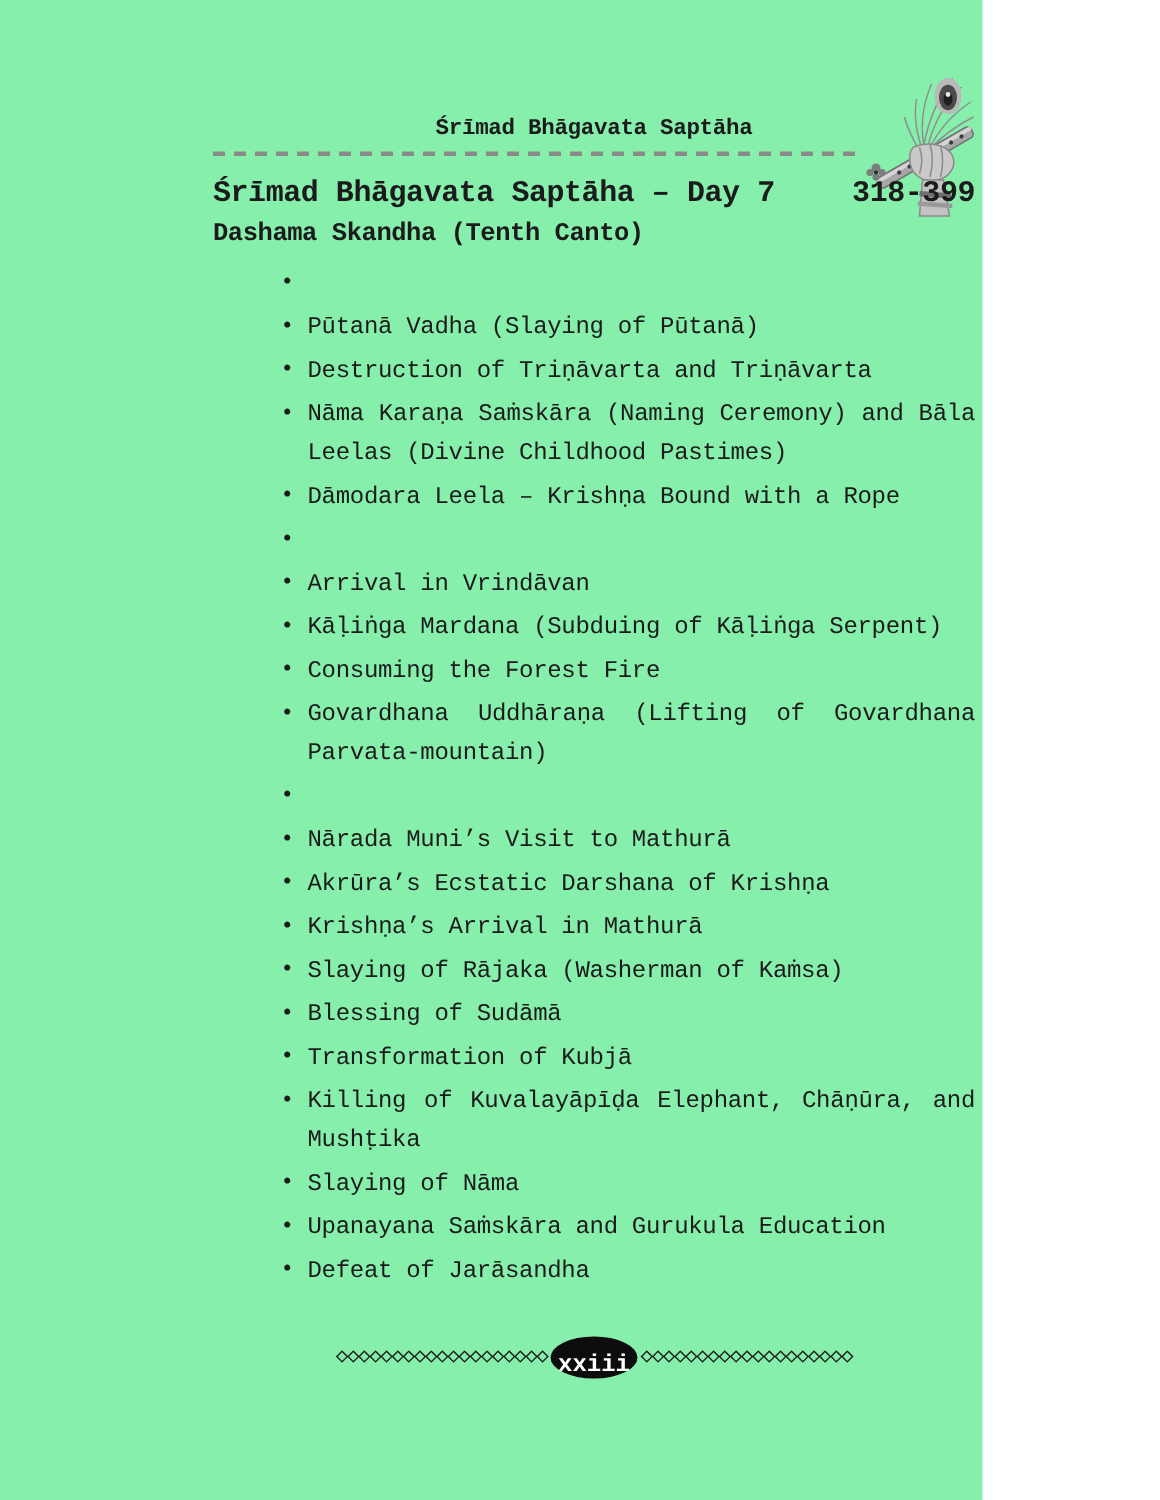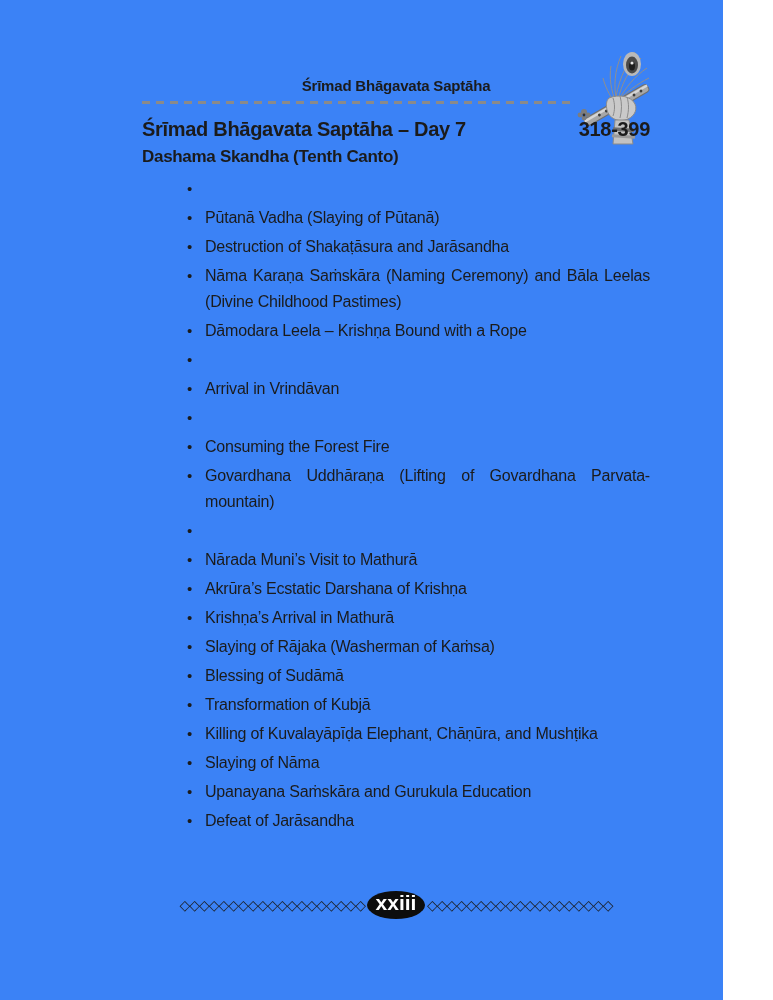--- a/index.html
+++ b/index.html
@@ -1,21 +1,21 @@
 <!DOCTYPE html>
 <html><head>
 <meta charset="utf-8">
 <style>
   html, body { margin: 0; padding: 0; background: #ffffff; }
   .page {
     position: relative;
-    width: 723px;
+    width: 655px;
     height: 1000px;
-    background: #3b82f6;
-    font-family: Liberation Sans, sans-serif;
+    background: #86efac;
+    font-family: Liberation Mono, monospace;
     color: #1b1b1b;
     overflow: hidden;
   }
   .content {
     position: absolute;
     left: 142px;
     width: 508px;
     top: 0;
     height: 100%;
   }
@@ -102,28 +102,28 @@
   .diamond-run {
     font-size: 14px;
     letter-spacing: -1px;
     color: #1a1a1a;
     white-space: nowrap;
     line-height: 28px;
   }
   .page-oval {
     display: flex;
     justify-content: center;
-    align-items: flex-start;
+    align-items: flex-end;
     width: 58px;
     height: 28px;
     margin: 0 2px;
     background: #0d0d0d;
     border-radius: 50%;
     color: #ffffff;
-    font-size: 21px;
+    font-size: 16px;
     font-weight: bold;
   }
 </style>
 </head>
 <body>
 
 <div class="page">
   <div class="content">
 
     <div class="running-title">Śrīmad Bhāgavata Saptāha</div>
@@ -192,21 +192,21 @@
           <span class="bullet">•</span>
         </li>
 
         <li class="topic">
           <span class="bullet">•</span>
           <span class="topic-text">Pūtanā Vadha (Slaying of Pūtanā)</span>
         </li>
 
         <li class="topic">
           <span class="bullet">•</span>
-          <span class="topic-text">Destruction of Shakaṭāsura and Jarāsandha</span>
+          <span class="topic-text">Destruction of Triṇāvarta and Triṇāvarta</span>
         </li>
 
         <li class="topic">
           <span class="bullet">•</span>
           <span class="topic-text">Nāma Karaṇa Saṁskāra (Naming Ceremony) and Bāla Leelas (Divine Childhood Pastimes)</span>
         </li>
 
         <li class="topic">
           <span class="bullet">•</span>
           <span class="topic-text">Dāmodara Leela – Krishṇa Bound with a Rope</span>
@@ -216,20 +216,21 @@
           <span class="bullet">•</span>
         </li>
 
         <li class="topic">
           <span class="bullet">•</span>
           <span class="topic-text">Arrival in Vrindāvan</span>
         </li>
 
         <li class="topic">
           <span class="bullet">•</span>
+          <span class="topic-text">Kāḷiṅga Mardana (Subduing of Kāḷiṅga Serpent)</span>
         </li>
 
         <li class="topic">
           <span class="bullet">•</span>
           <span class="topic-text">Consuming the Forest Fire</span>
         </li>
 
         <li class="topic">
           <span class="bullet">•</span>
           <span class="topic-text">Govardhana Uddhāraṇa (Lifting of Govardhana Parvata-mountain)</span>

